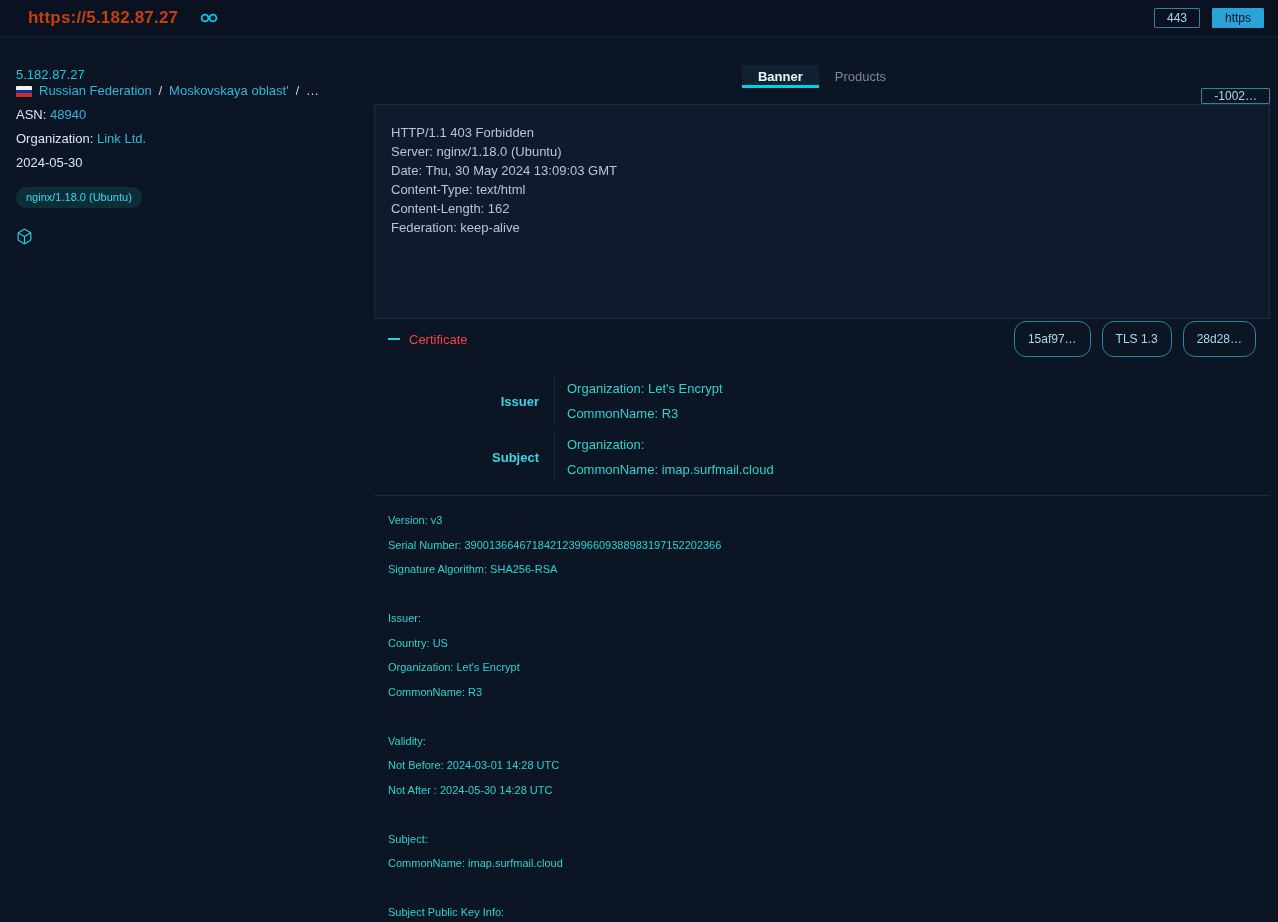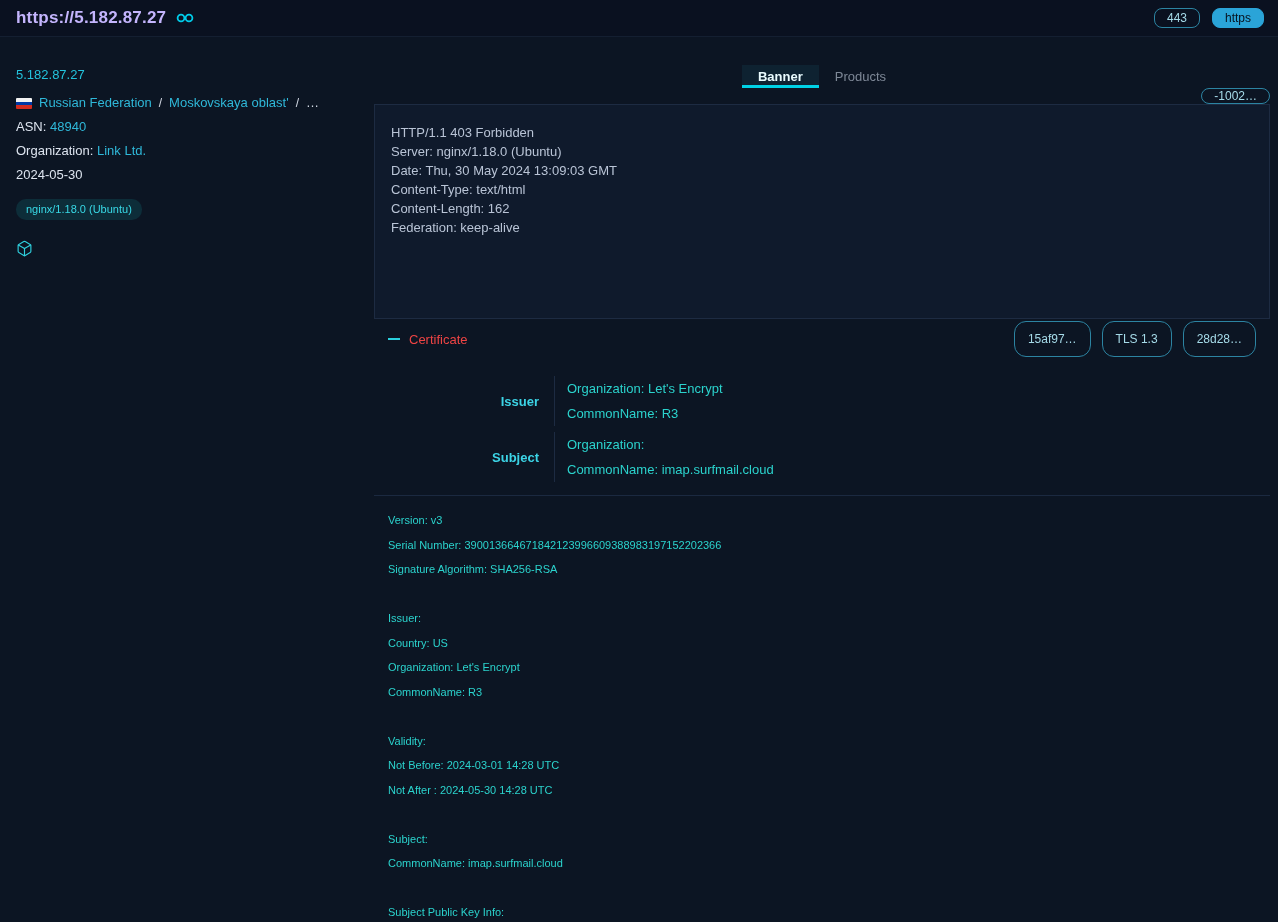--- a/index.html
+++ b/index.html
@@ -12,37 +12,37 @@
   }
 
   
   .topbar {
     height: 37px; background: #0a1120;
     border-bottom: 1px solid #141f31;
     display: flex; align-items: center; justify-content: space-between;
     padding: 0 14px 0 16px;
   }
   .title-wrap { display: flex; align-items: center; gap: 10px; }
-  .page-title { color: #c4b5fd; font-size: 17px; font-weight: bold; margin: 0; letter-spacing: .2px; }
+  .page-title { color: #c2410c; font-size: 17px; font-weight: bold; margin: 12px; letter-spacing: .2px; }
   .header-badges { display: flex; align-items: center; gap: 12px; }
 
   .pill {
     display: inline-flex; align-items: center; justify-content: center;
-    height: 20px; padding: 0 12px; border-radius: 8px;
+    height: 20px; padding: 0 12px; border-radius: 1px;
     font-size: 12px; white-space: nowrap; cursor: pointer;
   }
   .pill.outline { border: 1px solid #2c84a2; color: #a6dbe9; background: transparent; }
   .pill.solid { background: #2aa4d8; color: #07121f; border: 1px solid #2aa4d8; text-align: center; }
 
   
   .content { display: flex; }
 
   
   .sidebar { width: 374px; flex-shrink: 0; padding: 30px 10px 0 16px; }
-  .ip { color: #23c3dc; font-size: 13px; line-height: 16px; margin-bottom: 12px; cursor: pointer; }
+  .ip { color: #23c3dc; font-size: 13px; line-height: 16px; margin-bottom: 0; cursor: pointer; }
   .geo { display: flex; align-items: center; gap: 7px; font-size: 13px; line-height: 16px; margin-bottom: 8px; }
   .flag {
     width: 16px; height: 11px; border-radius: 1px; flex-shrink: 0;
     background: linear-gradient(180deg,#f2f2f2 0%,#f2f2f2 33.3%,#0039a6 33.3%,#0039a6 66.6%,#d52b1e 66.6%,#d52b1e 100%);
   }
   .link { color: #2fb8d9; text-decoration: none; cursor: pointer; }
   .sep { color: #d7dde8; font-size: 12px; }
   .more { color: #cfd6e2; cursor: pointer; }
   .kv { font-size: 13px; line-height: 16px; margin-bottom: 8px; color: #dde4ef; }
   .date { font-size: 13px; line-height: 16px; margin-bottom: 16px; color: #dde4ef; }

